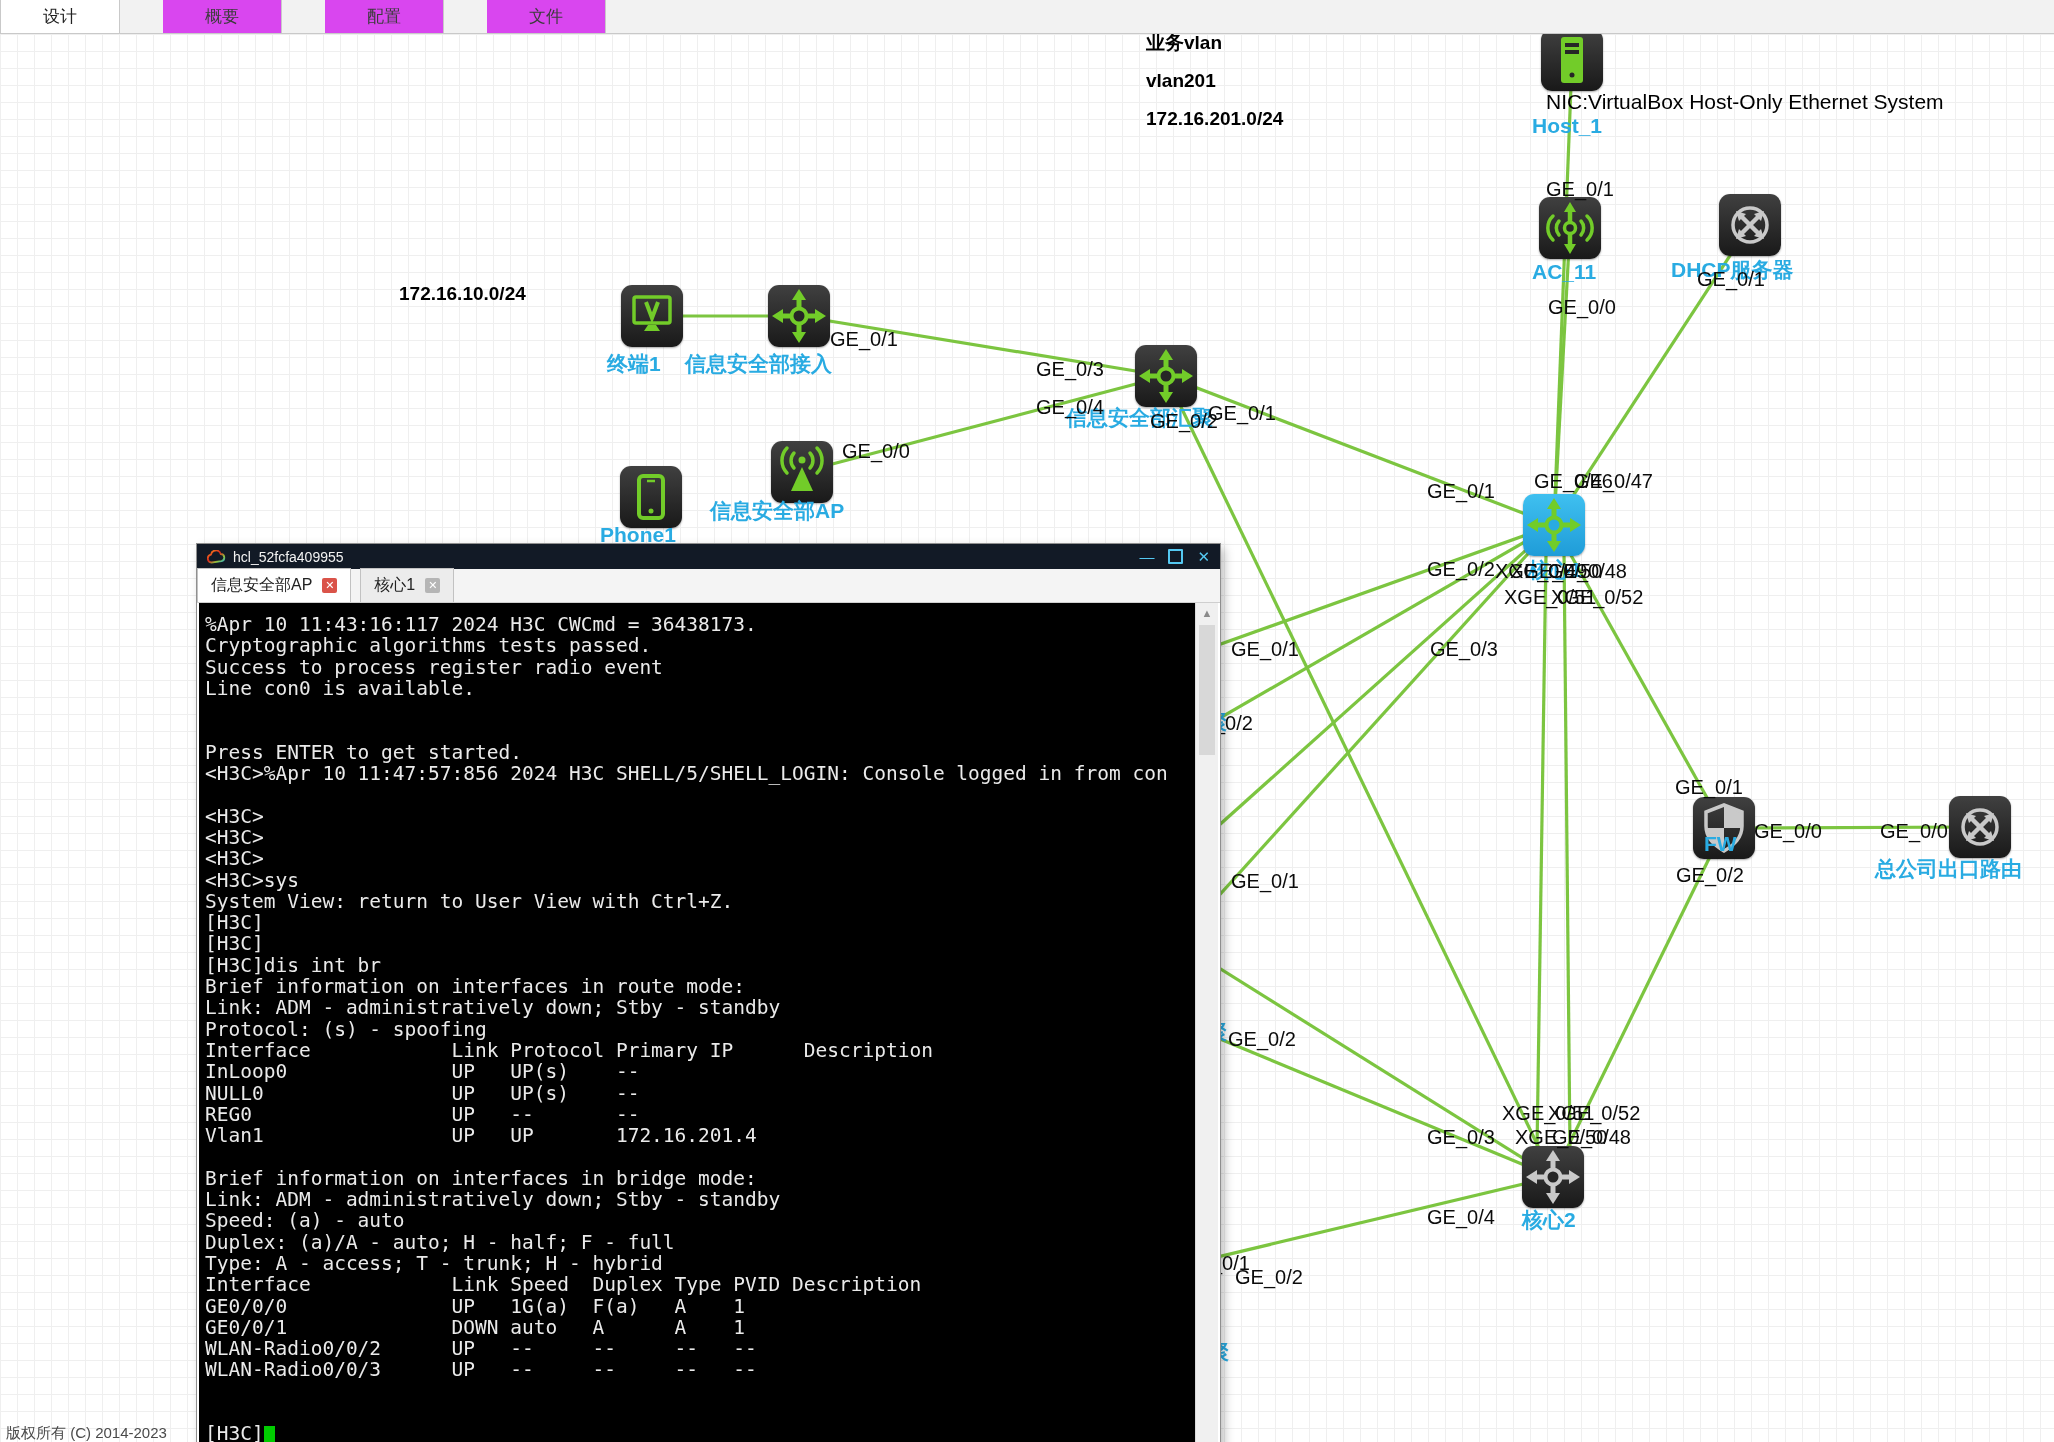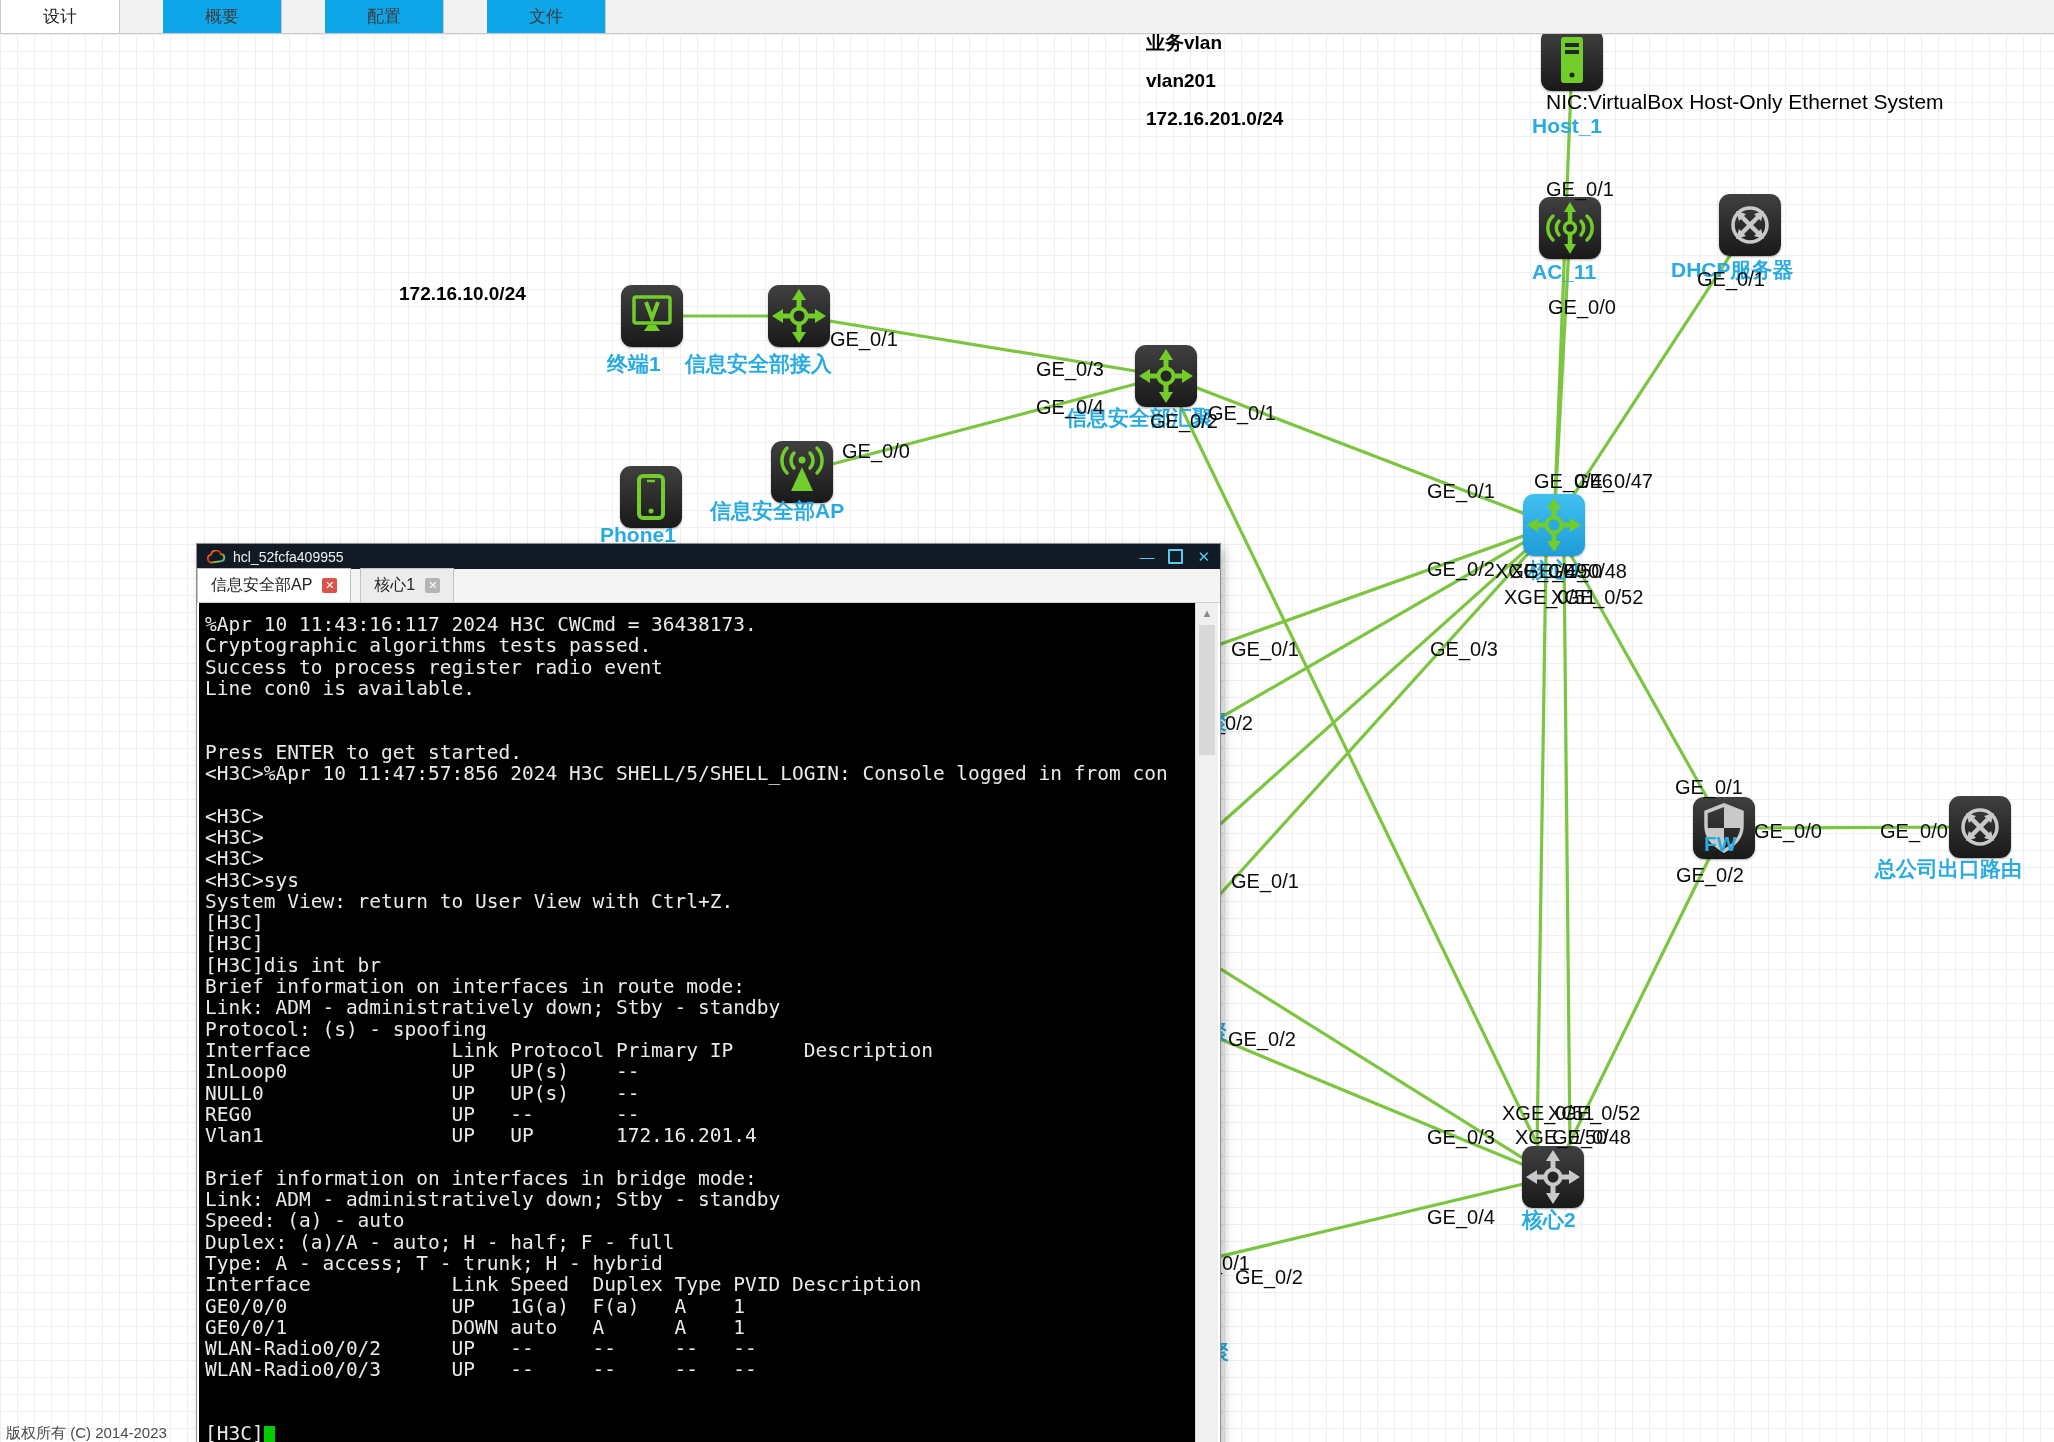--- a/index.html
+++ b/index.html
@@ -7,21 +7,21 @@
     position:relative;width:2054px;height:1442px;overflow:hidden;
     background:#fff;font-family:"Liberation Sans","DejaVu Sans",sans-serif;
   }
   
   #toolbar{
     position:absolute;left:0;top:0;right:0;height:33px;background:#f2f2f2;
     border-bottom:1px solid #c9c9c9;z-index:100;display:flex;align-items:stretch;gap:43px;
   }
   .ttab{
     width:118px;display:flex;align-items:center;justify-content:center;
-    font-size:17px;color:#3c3c3c;background:#0ea5e9;border-right:1px solid #c9c9c9;
+    font-size:17px;color:#3c3c3c;background:#d946ef;border-right:1px solid #c9c9c9;
     cursor:default;
   }
   .ttab:first-child{border-left:1px solid #c9c9c9;}
   .ttab.active{background:#ffffff;color:#222;}
   
   #canvas{
     position:absolute;left:0;top:34px;right:0;bottom:0;
     background-color:#ffffff;
     background-image:
       linear-gradient(#efefef 1px,transparent 1px),

